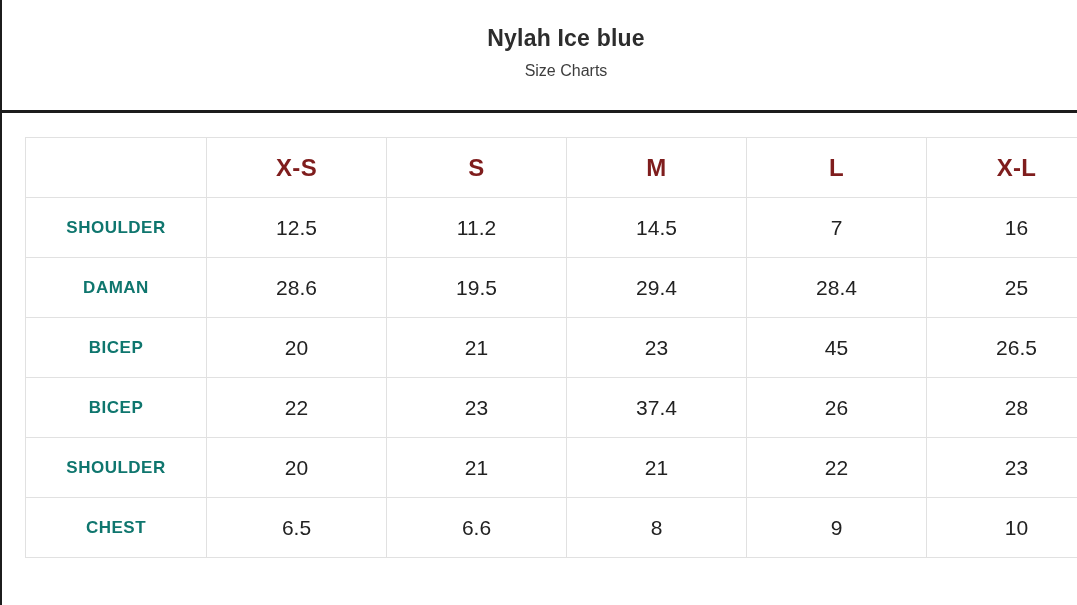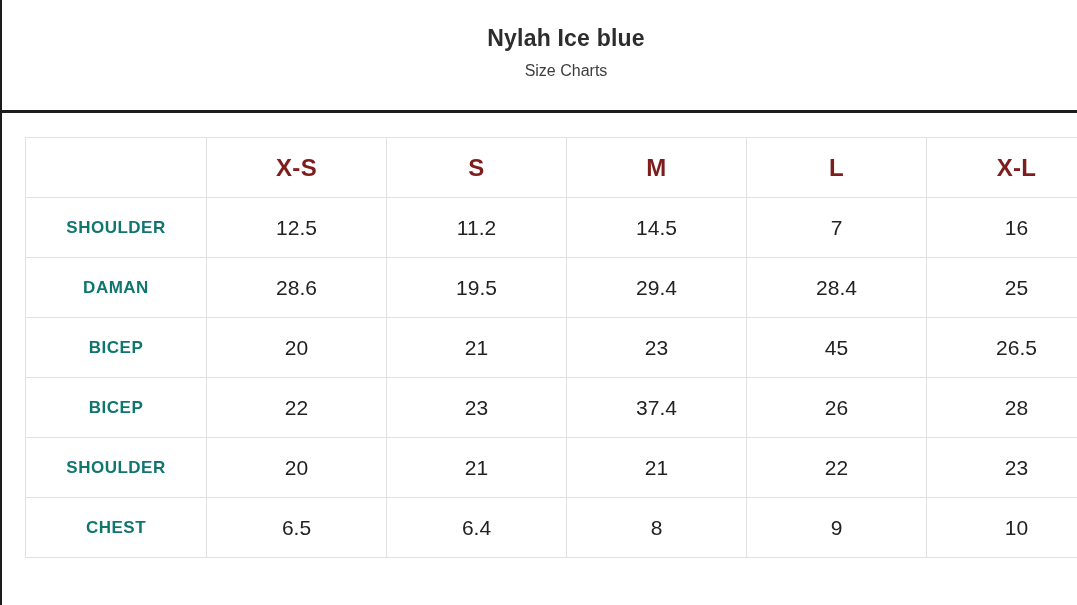--- a/index.html
+++ b/index.html
@@ -165,20 +165,20 @@
         <th>SHOULDER</th>
         <td>20</td>
         <td>21</td>
         <td>21</td>
         <td>22</td>
         <td>23</td>
       </tr>
       <tr>
         <th>CHEST</th>
         <td>6.5</td>
-        <td>6.4</td>
+        <td>6.6</td>
         <td>8</td>
         <td>9</td>
         <td>10</td>
       </tr>
     </tbody>
   </table>
 </div>
 
 </body></html>

